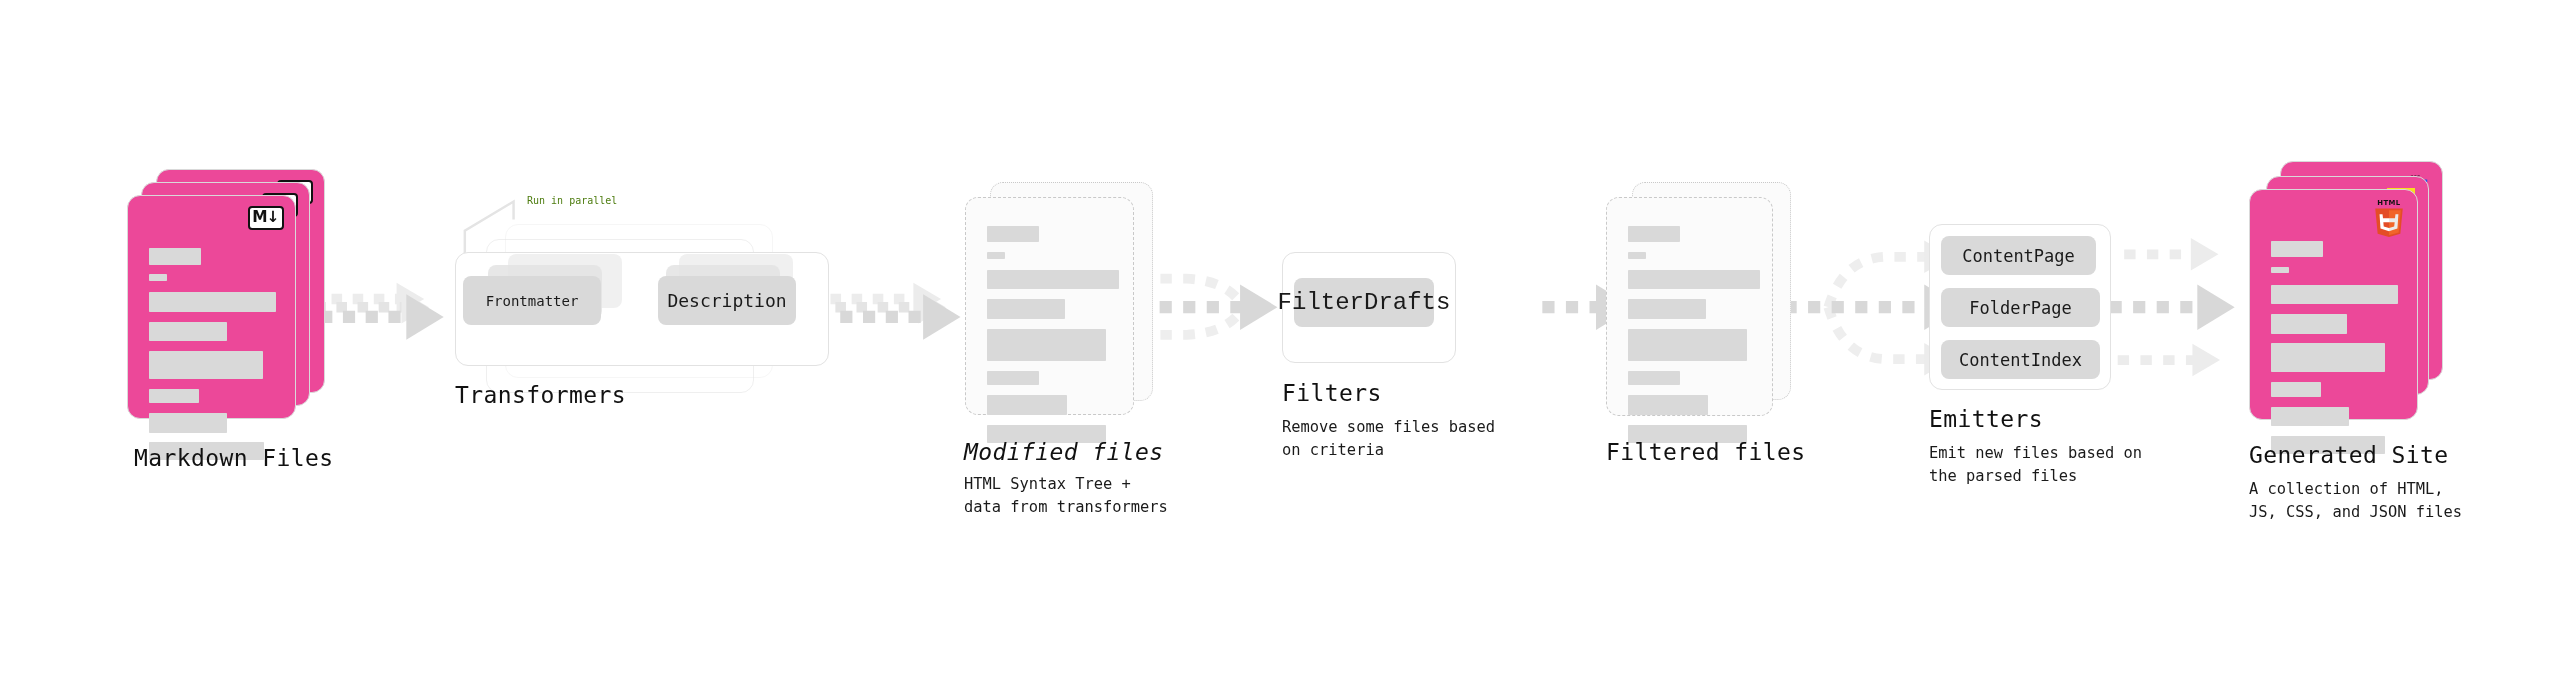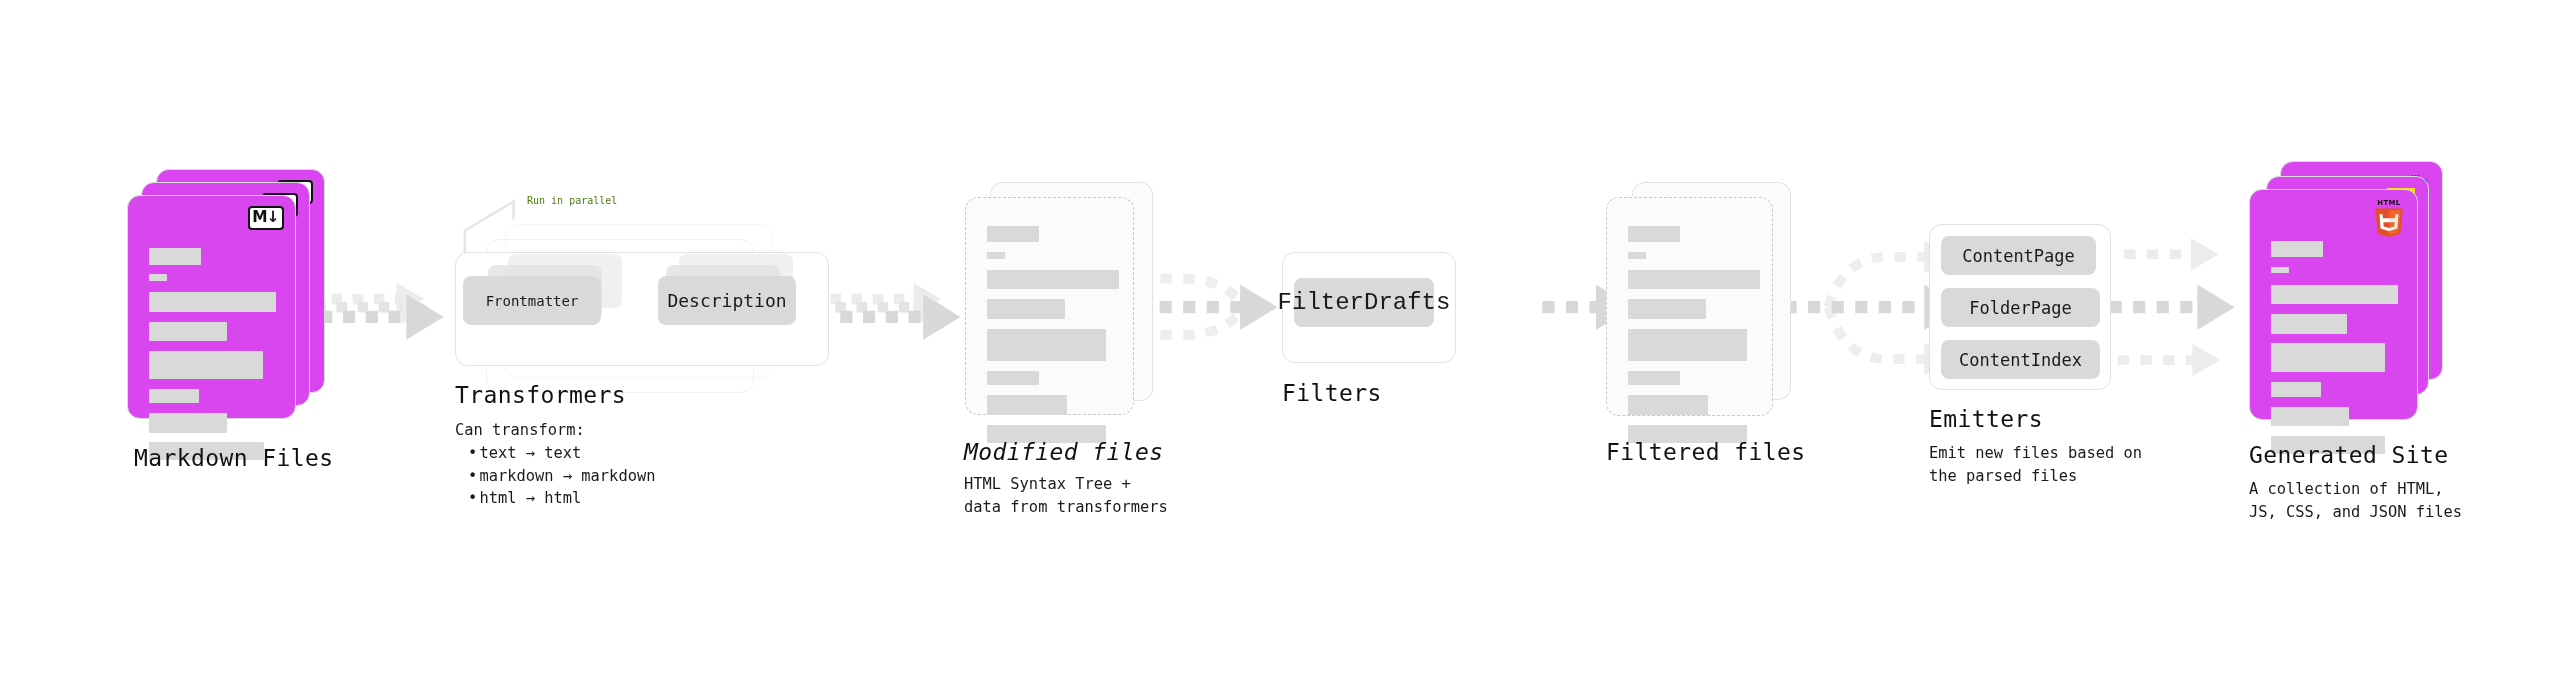--- a/index.html
+++ b/index.html
@@ -9,21 +9,21 @@
     color:#111111;
     overflow:hidden;
     position:relative;
   }
   .stage{position:absolute;left:0;top:0;width:2576px;height:681px;}
 
   
   .doc-stack{position:absolute;}
   .doc{
     position:absolute;
-    background:#d946ef;
+    background:#ec4899;
     border:1.6px solid #d9d9d9;
     border-radius:13px;
     box-sizing:border-box;
   }
   .doc.dashed{
     background:#fbfbfb;
     border:1.6px dashed #c9c9c9;
   }
   .doc.dotted{
     background:#fbfbfb;
@@ -242,28 +242,20 @@
 
   <div class="chip g2" style="left:508px;top:254px;width:114px;height:54px;"></div>
   <div class="chip g1" style="left:488px;top:265px;width:114px;height:54px;"></div>
   <div class="chip" style="left:463px;top:276px;width:138px;height:49px;font-size:14px;">Frontmatter</div>
 
   <div class="chip g2" style="left:679px;top:254px;width:114px;height:54px;"></div>
   <div class="chip g1" style="left:666px;top:265px;width:114px;height:54px;"></div>
   <div class="chip" style="left:658px;top:276px;width:138px;height:49px;font-size:18px;">Description</div>
 
   <div class="title" style="left:455px;top:382px;">Transformers</div>
-  <div class="bullets" style="left:455px;top:419px;">
-    <div class="hd">Can transform:</div>
-    <ul>
-      <li>text → text</li>
-      <li>markdown → markdown</li>
-      <li>html → html</li>
-    </ul>
-  </div>
 
   <div class="doc-stack">
     <div class="doc dotted" style="left:990px;top:182px;width:163px;height:219px;"></div>
     <div class="doc dashed" style="left:965px;top:197px;width:169px;height:218px;">
       <div class="doc-lines">
         <div class="ln" style="width:52px;height:16.3px;margin-top:-13px;"></div>
         <div class="ln" style="width:18px;height:6.5px;margin-bottom:11.4px;"></div>
         <div class="ln" style="width:132px;height:19.5px;"></div>
         <div class="ln" style="width:78px;height:19.5px;"></div>
         <div class="ln" style="width:119px;height:32.5px;"></div>
@@ -273,20 +265,22 @@
       </div>
     </div>
   </div>
   <div class="title" style="left:964px;top:439px;font-style:italic;">Modified files</div>
   <div class="desc" style="left:964px;top:473px;">HTML Syntax Tree +
 data from transformers</div>
 
   <div class="gbox" style="left:1282px;top:252px;width:174px;height:111px;"></div>
   <div class="chip" style="left:1294px;top:278px;width:140px;height:49px;font-size:24px;font-family:Liberation Mono, monospace;">FilterDrafts</div>
   <div class="title" style="left:1282px;top:380px;">Filters</div>
+  <div class="desc" style="left:1282px;top:416px;">Remove some files based
+on criteria</div>
 
   <div class="doc-stack">
     <div class="doc dotted" style="left:1632px;top:182px;width:159px;height:218px;"></div>
     <div class="doc dashed" style="left:1606px;top:197px;width:167px;height:219px;">
       <div class="doc-lines">
         <div class="ln" style="width:52px;height:16.3px;margin-top:-13px;"></div>
         <div class="ln" style="width:18px;height:6.5px;margin-bottom:11.4px;"></div>
         <div class="ln" style="width:132px;height:19.5px;"></div>
         <div class="ln" style="width:78px;height:19.5px;"></div>
         <div class="ln" style="width:119px;height:32.5px;"></div>

